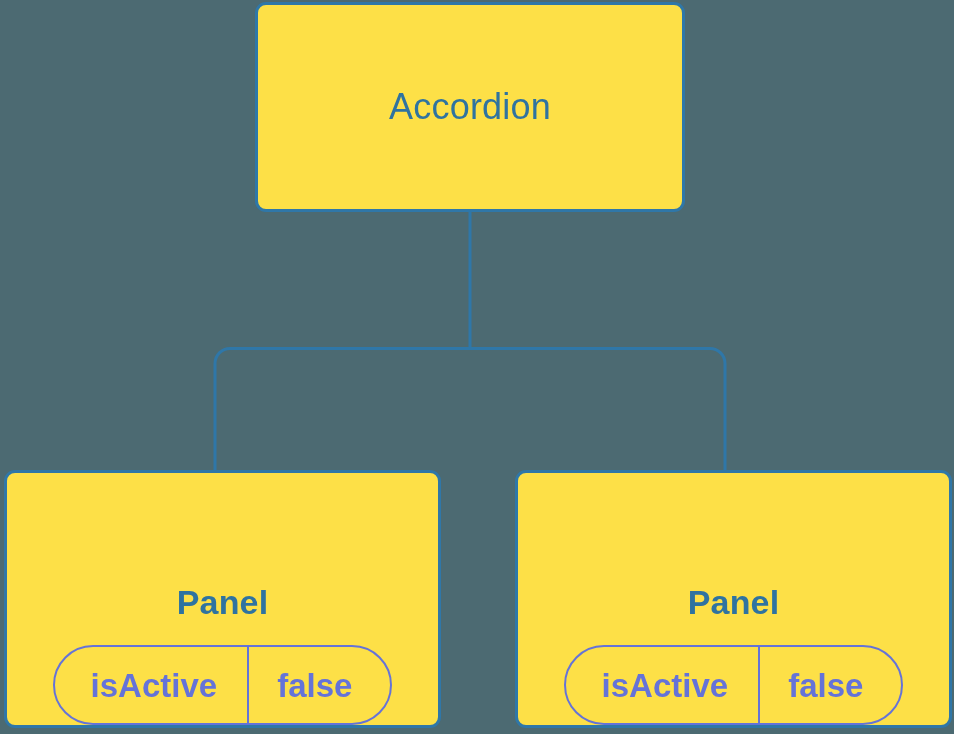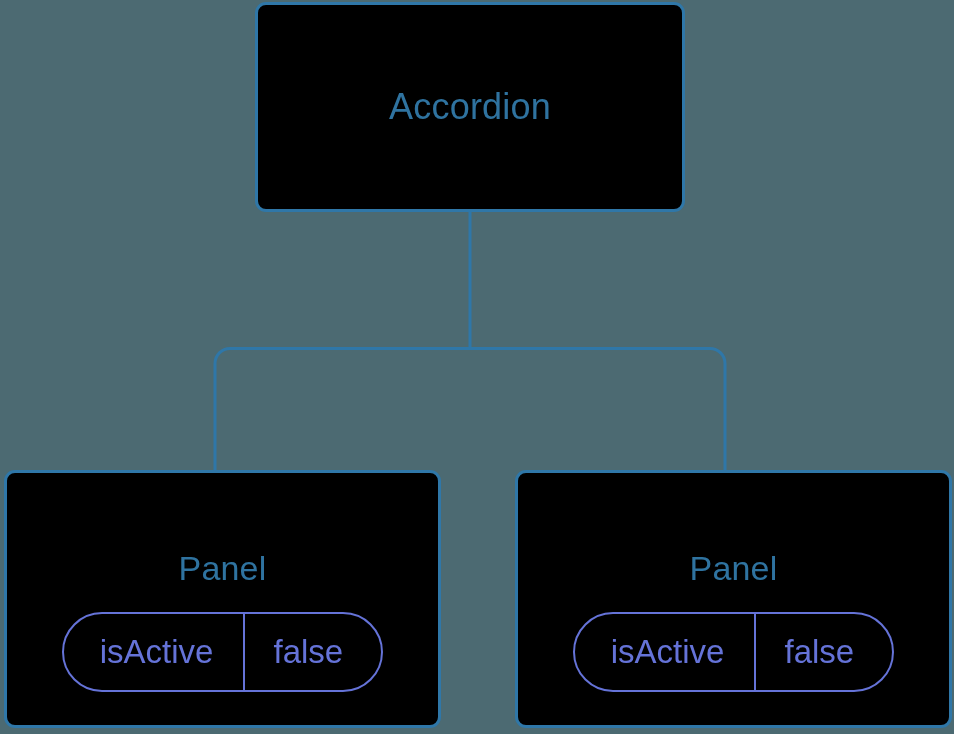--- a/index.html
+++ b/index.html
@@ -26,21 +26,21 @@
     left: 0;
     top: 0;
     width: 954px;
     height: 734px;
   }
 
   
   .node {
     position: absolute;
     box-sizing: border-box;
-    background: #000000;
+    background: #fde047;
     border: 3px solid #2f77a8;
     border-radius: 11px;
     display: flex;
     flex-direction: column;
     align-items: center;
     justify-content: center;
   }
   .node-root {
     left: 255px;
     top: 2px;
@@ -51,22 +51,23 @@
     color: #2f73a0;
     font-size: 36px;
     line-height: 1.1;
     letter-spacing: 0.2px;
     white-space: nowrap;
   }
   .node-leaf {
     width: 437px;
     height: 258px;
     top: 470px;
-    justify-content: center;
+    justify-content: flex-end;
     padding-top: 44px;
+    font-weight: bold;
   }
   .node-leaf-left  { left: 4px; }
   .node-leaf-right { left: 515px; }
   .node-leaf .node-title {
     font-size: 34px;
     margin-bottom: 24px;
   }
 
   
   .pill {

